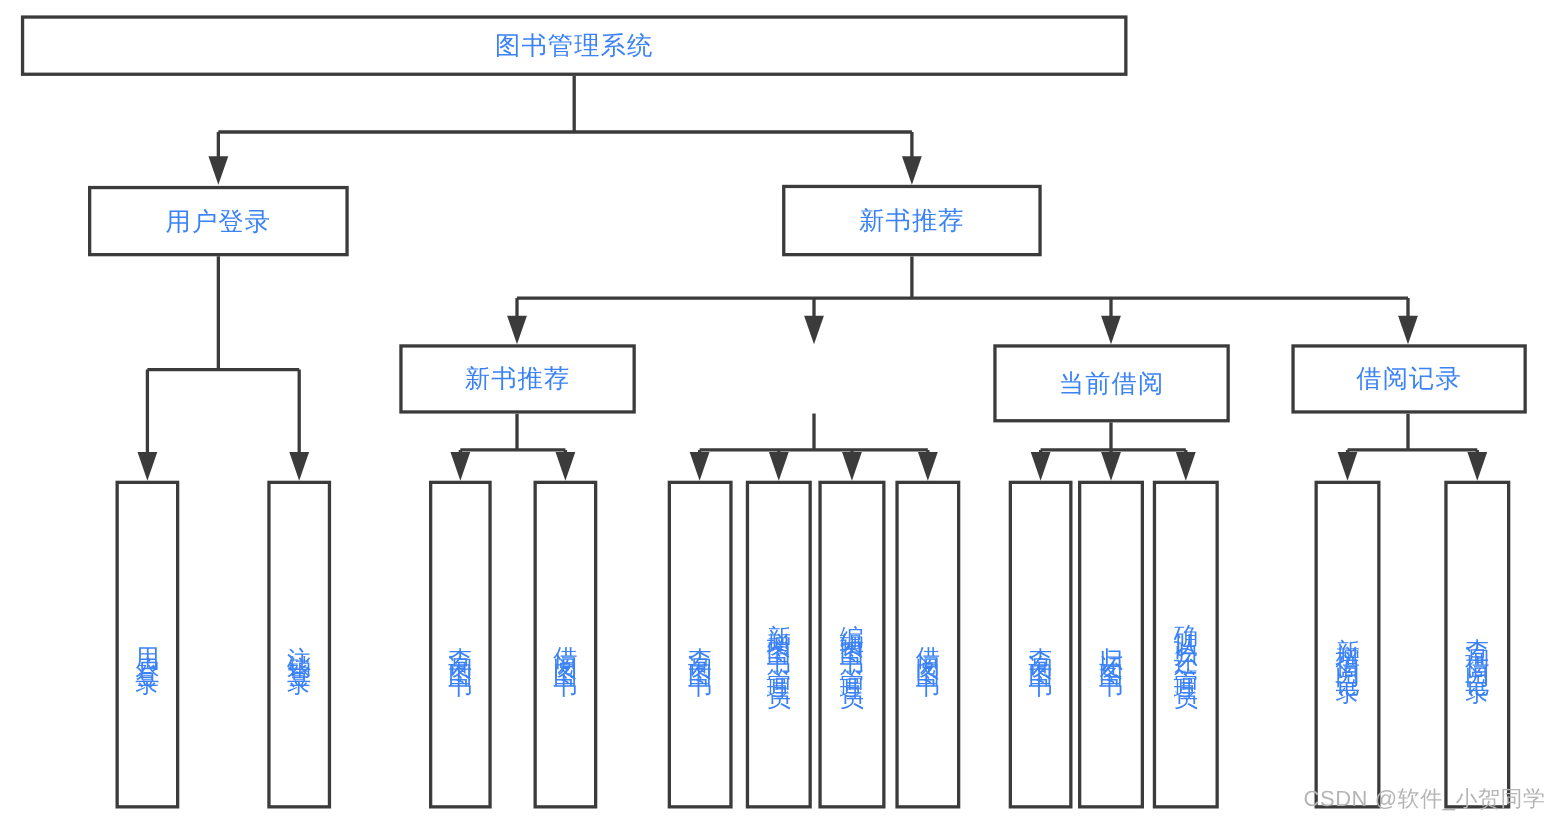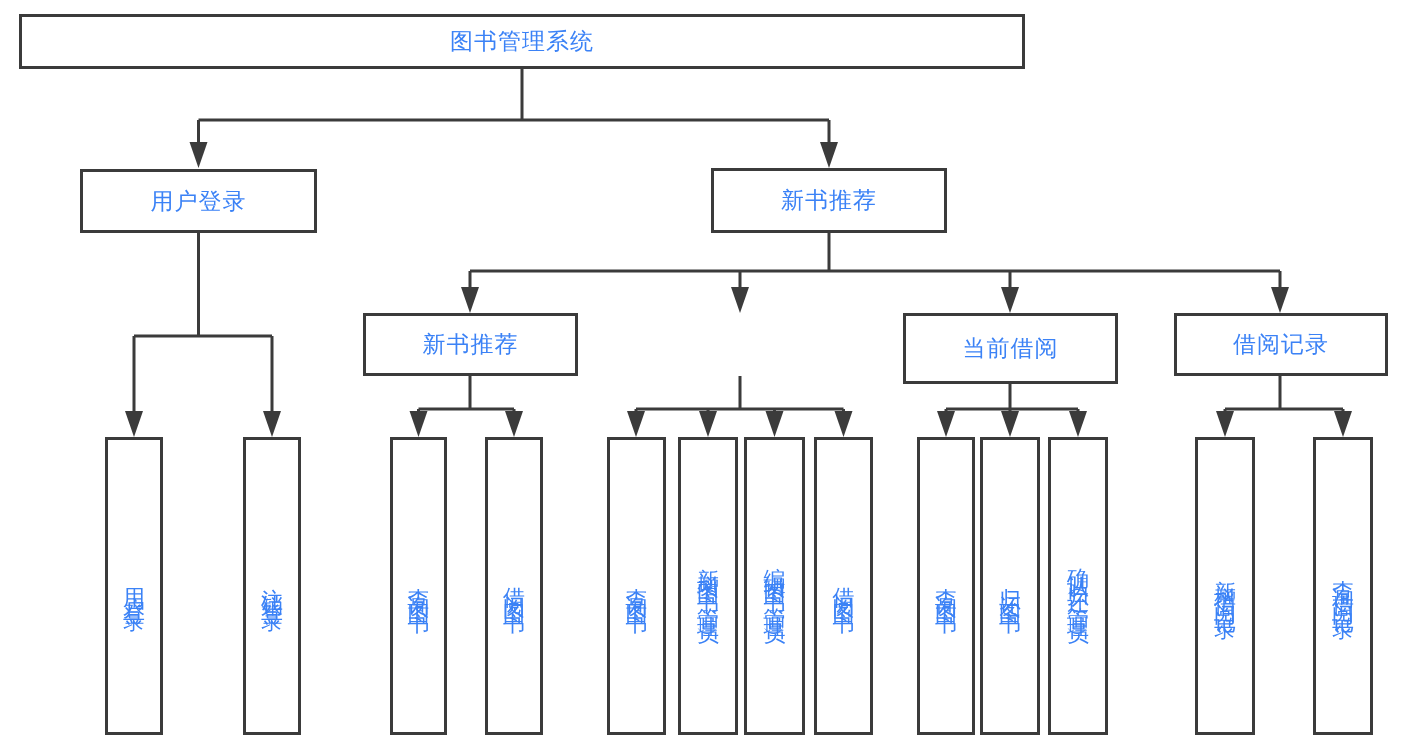--- a/index.html
+++ b/index.html
@@ -151,14 +151,15 @@
   <div class="box v" id="b-c3">编辑图书（管理员）</div>
   <div class="box v" id="b-c4">借阅图书</div>
 
   <div class="box v" id="b-d1">查询图书</div>
   <div class="box v" id="b-d2">归还图书</div>
   <div class="box v" id="b-d3">确认归还（管理员）</div>
 
   <div class="box v" id="b-e1">新增借阅记录</div>
   <div class="box v" id="b-e2">查询借阅记录</div>
 
+  <div id="watermark">CSDN @软件_小贺同学</div>
 
 </div>
 
 </body></html>

